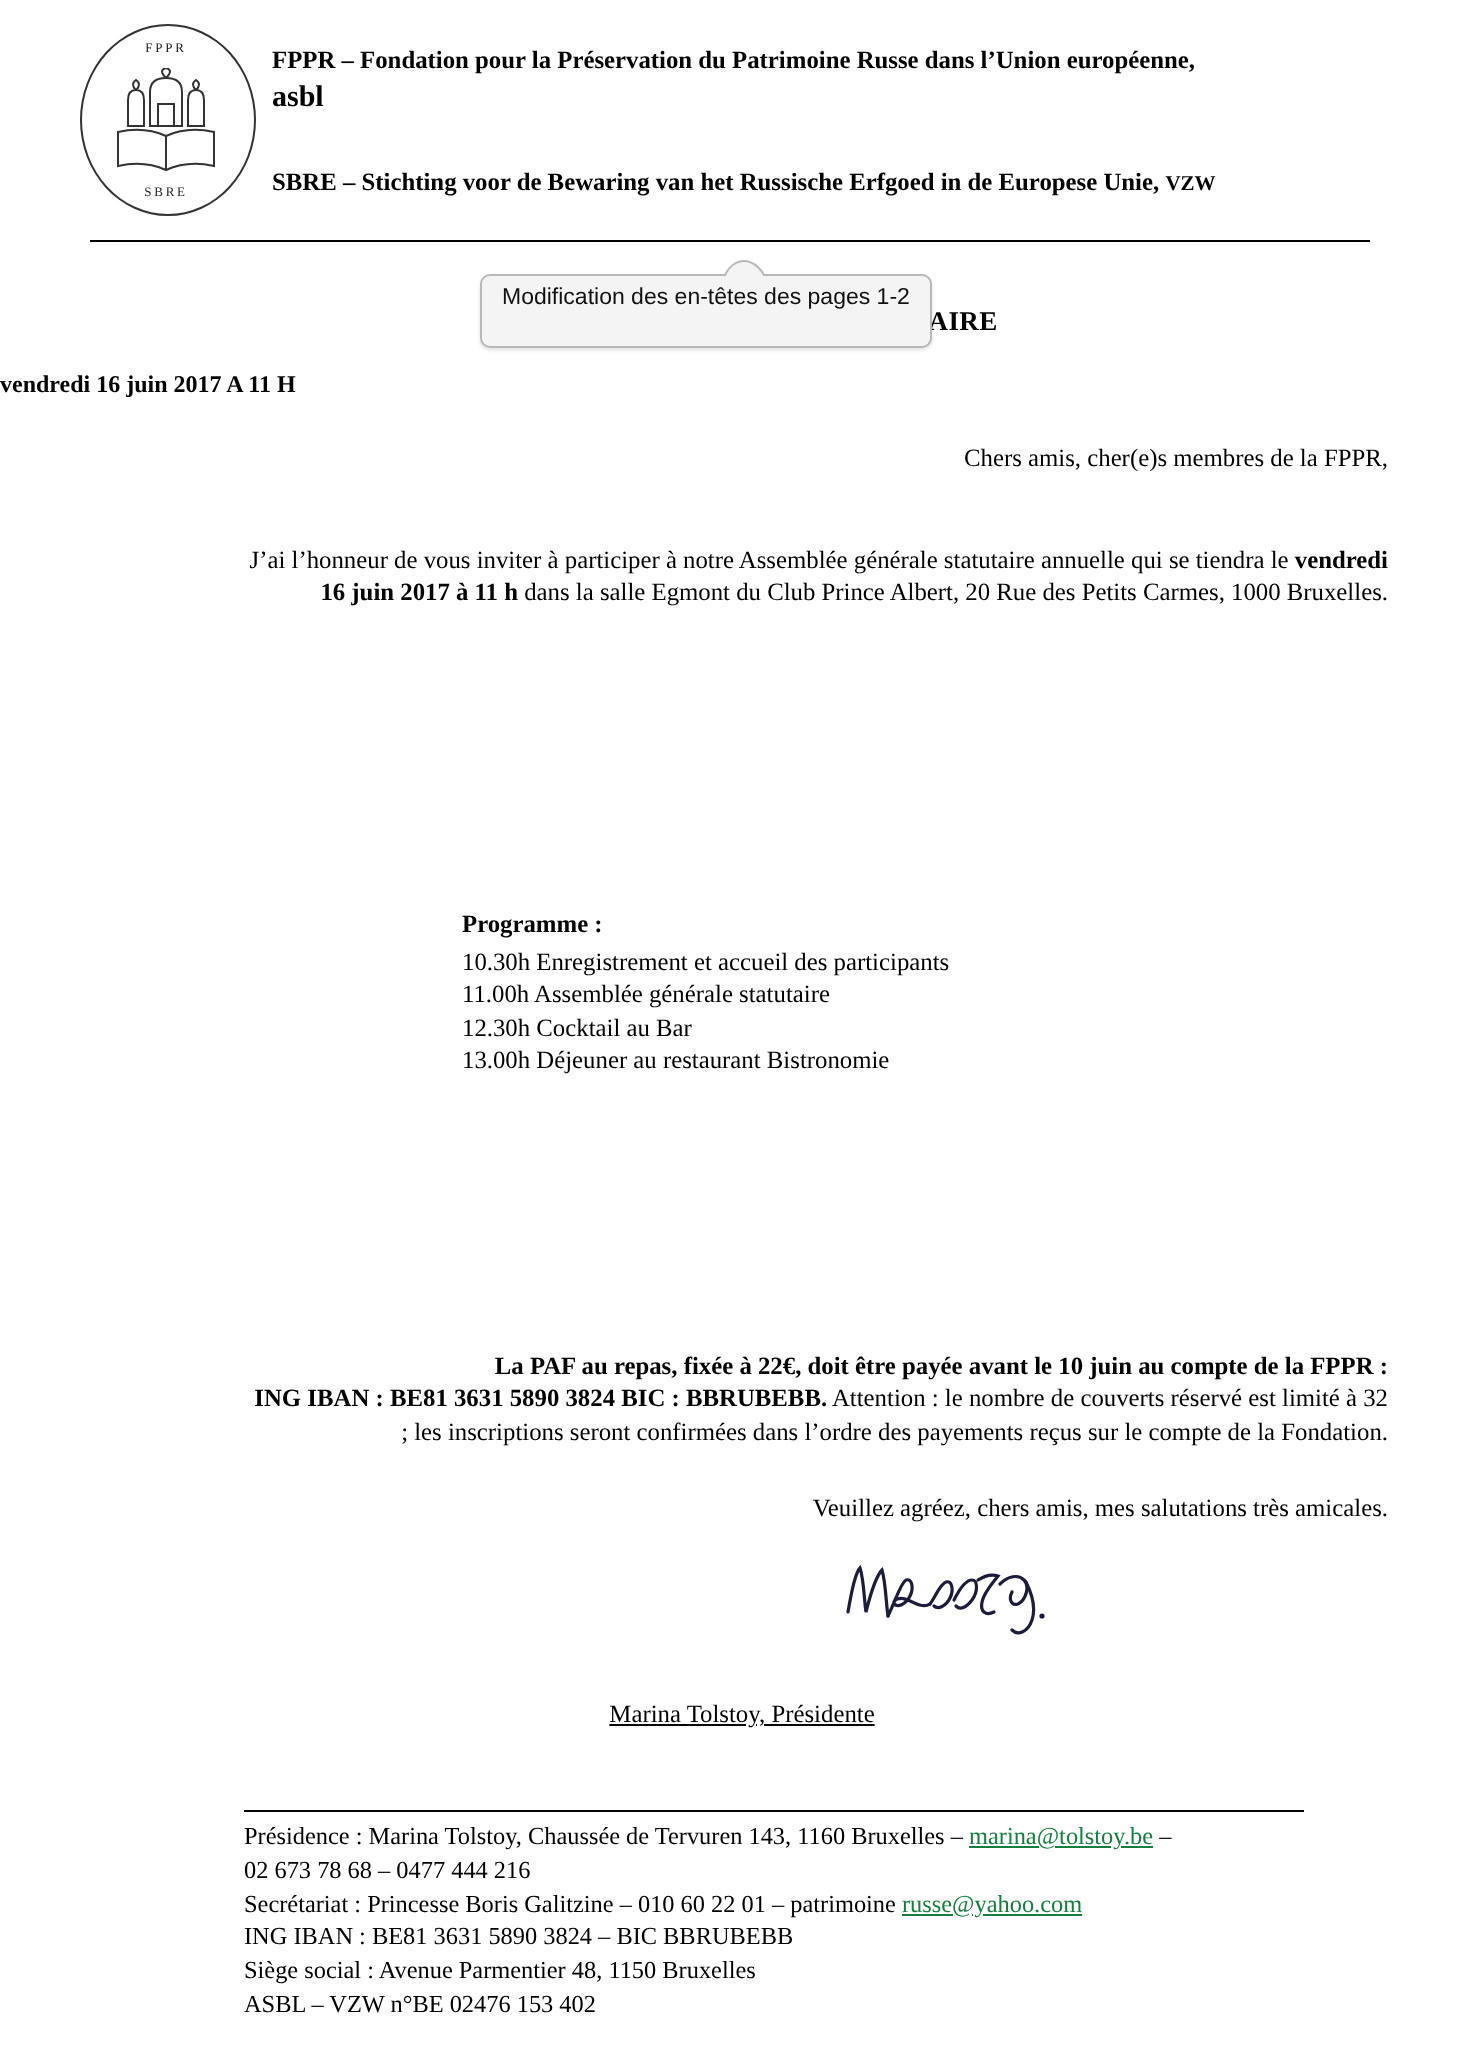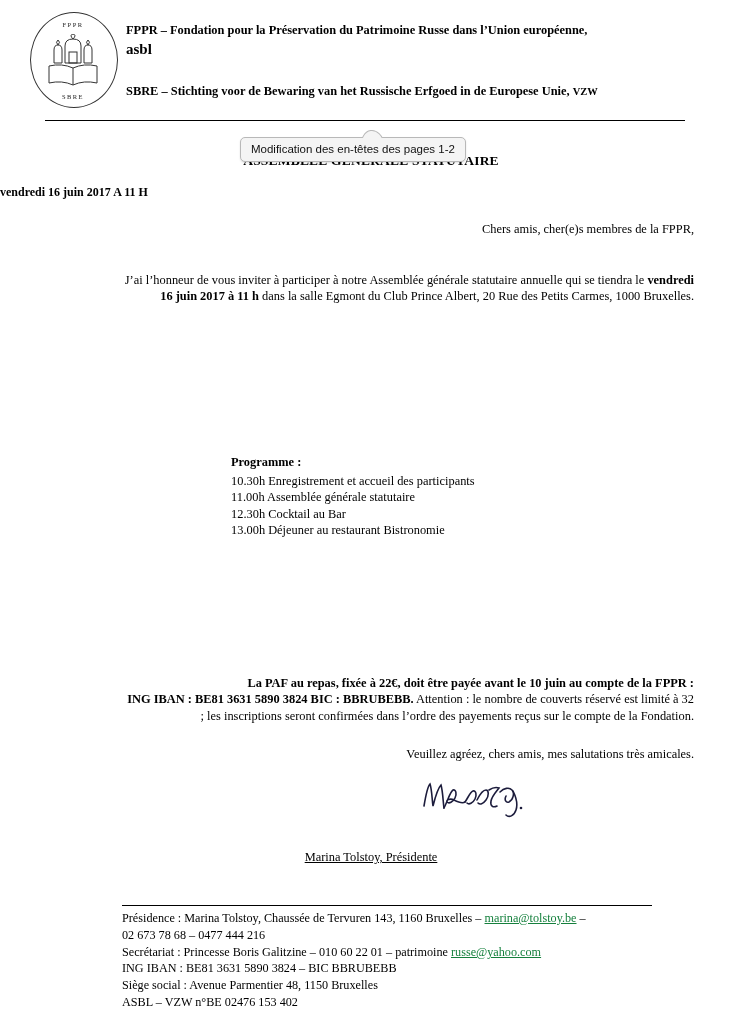--- a/index.html
+++ b/index.html
@@ -20,21 +20,21 @@
     position: absolute;
     left: 0; top: 0;
     width: 742px;
     height: 1034px;
     background: #ffffff;
   }
 
   
   .letterhead {
     position: absolute;
-    left: 4px;
+    left: 14px;
     top: 0;
     width: 600px;
     height: 120px;
   }
 
   .logo {
     position: absolute;
     left: 26px;
     top: 12px;
     width: 88px;
@@ -123,21 +123,21 @@
   .balloon {
     position: absolute;
     left: 240px;
     top: 137px;
     z-index: 40;
   }
   .balloon-body {
     background: #f4f4f4;
     border: 1px solid #b8b8b8;
     border-radius: 5px;
-    padding: 5px 10px 6px 10px;
+    padding: 5px 10px 18px 10px;
     font-family: "Liberation Sans", sans-serif;
     font-size: 11.5px;
     color: #111;
     white-space: nowrap;
     box-shadow: 0 1px 2px rgba(0,0,0,0.12);
   }
   .balloon-tail {
     position: absolute;
     left: 118px;
     top: -11px;

